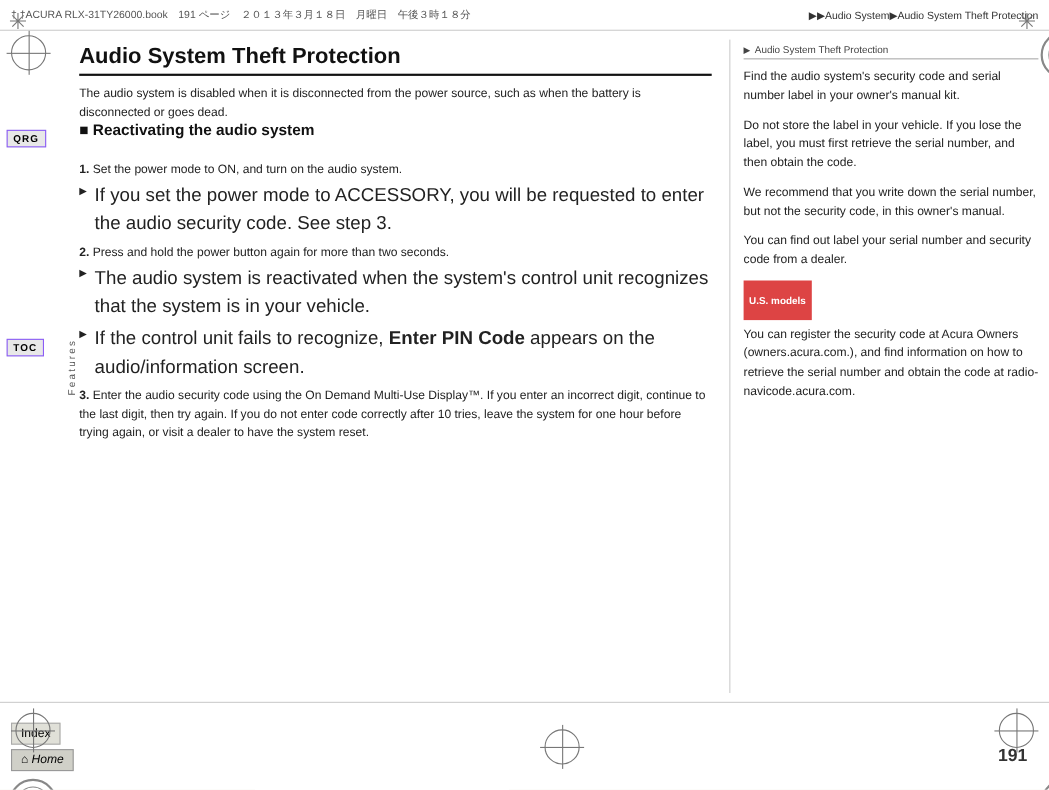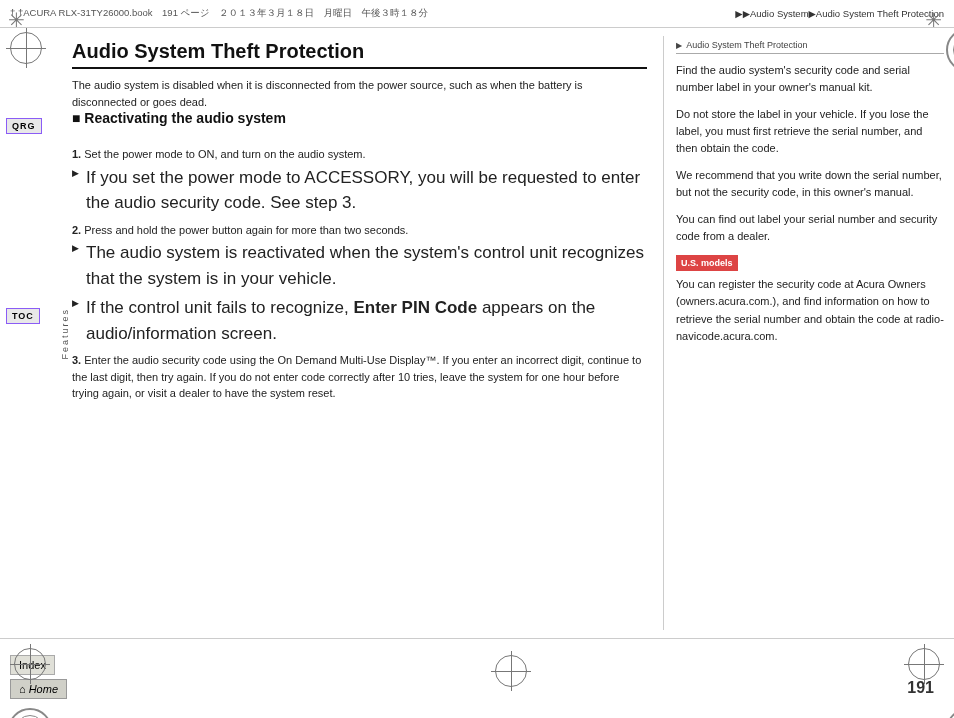--- a/index.html
+++ b/index.html
@@ -201,31 +201,32 @@
       font-size: 11px;
       line-height: 1.55;
       color: #222;
       margin-bottom: 10px;
     }
 
     .us-models-badge {
       background: #d44;
       color: #fff;
       font-size: 9px;
-      padding: 3px 5px;
+      padding: 13px 5px;
       margin-bottom: 5px;
       display: inline-block;
       font-weight: bold;
     }
 
     
     .bottom-area {
       height: 80px;
       display: flex;
-      padding: 16px 10px;
+      align-items: center;
+      padding: 4px 10px;
       border-top: 1px solid #ccc;
       position: relative;
     }
 
     .bottom-left {
       width: 68px;
       display: flex;
       flex-direction: column;
       gap: 4px;
       align-items: flex-start;

